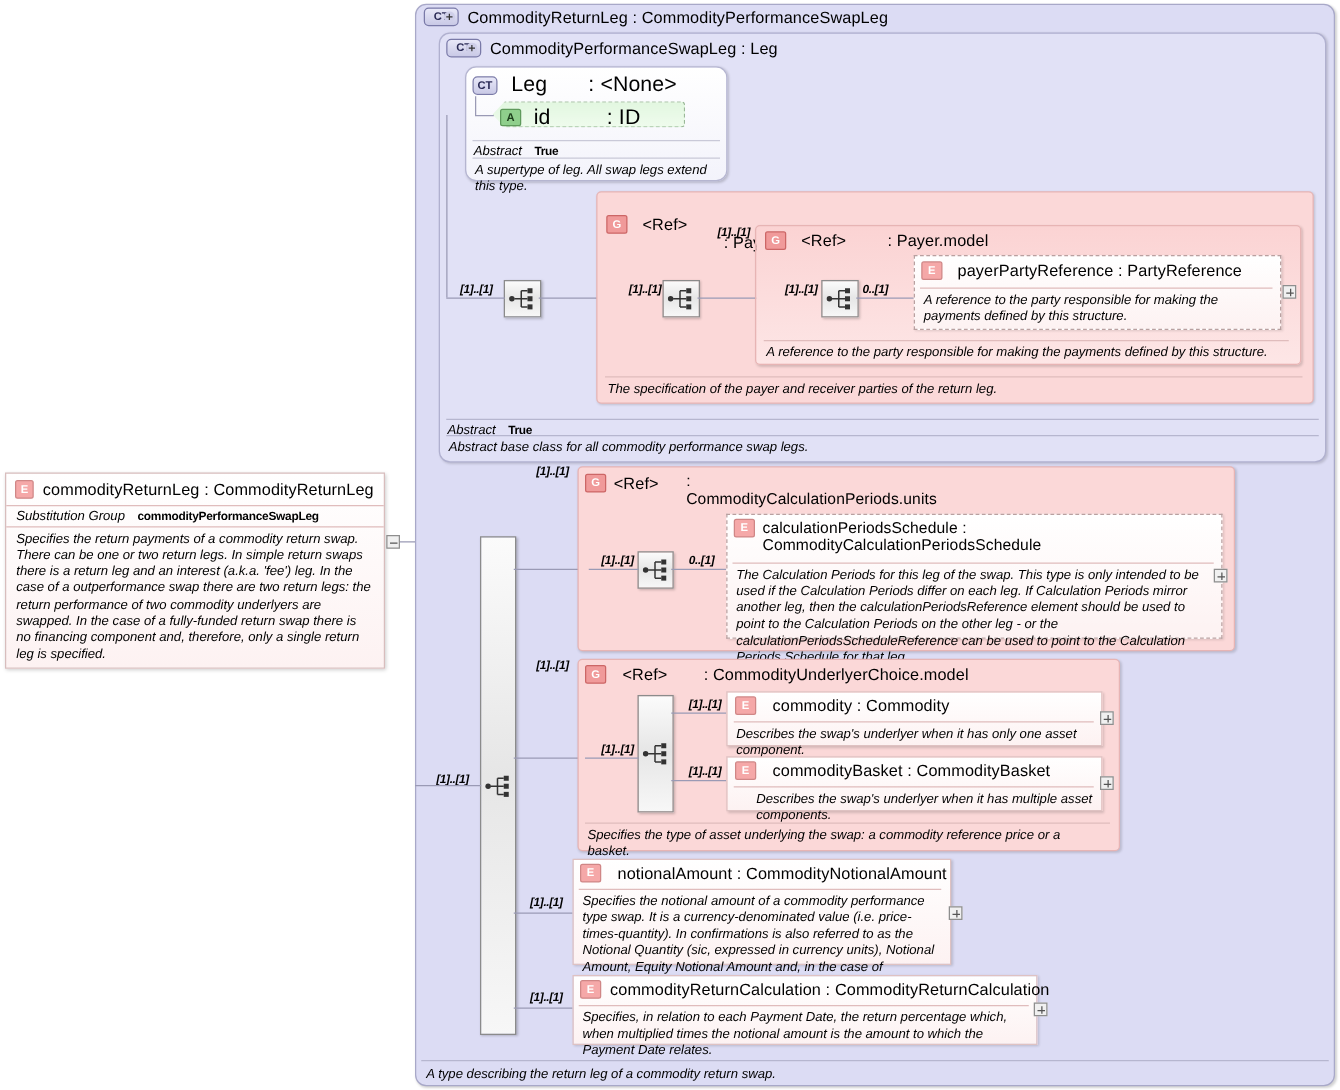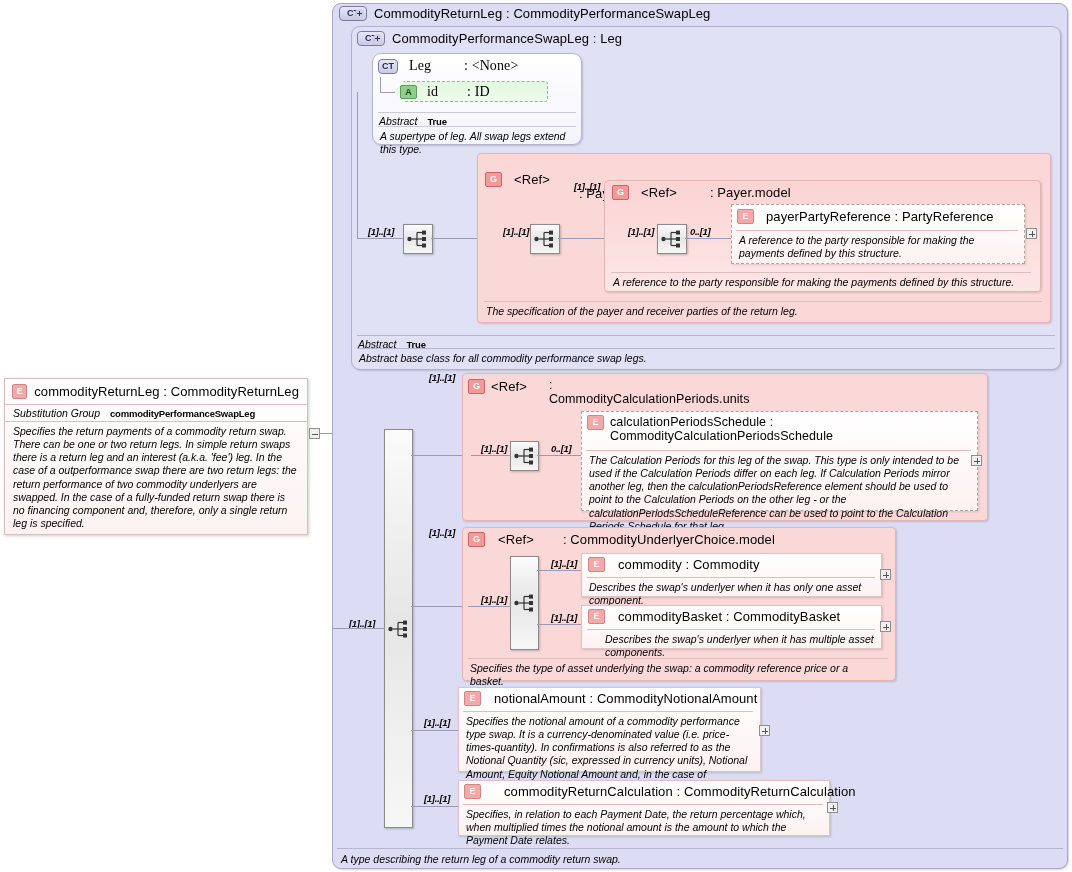--- a/index.html
+++ b/index.html
@@ -57,21 +57,21 @@
   }
   .attr-box{
     background:linear-gradient(180deg,#e2f7e0 0%,#eefbec 100%);
     border:1px dashed #9ab898;
     border-radius:3px;
   }
 
   
   .hdr{display:flex;align-items:center;gap:7px;}
   .title-txt{font-size:13px;letter-spacing:.1px;white-space:nowrap;}
-  .title-txt.small{font-size:14px;font-family:Liberation Serif, serif;}
+  .title-txt.small{font-size:17px;}
   .title-wrap{font-size:12.5px;letter-spacing:.1px;}
 
   
   .badge{
     display:inline-flex;align-items:center;justify-content:center;
     font-size:9px;font-weight:bold;line-height:1;
     box-sizing:border-box;
   }
   .b-ct{
     width:28px;height:15px;
@@ -202,21 +202,21 @@
   <span class="badge b-ct-plain">CT</span>
   <span class="title-txt small" style="margin-left:4px;">Leg</span>
   <span class="title-txt small" style="margin-left:26px;">: &lt;None&gt;</span>
 </div>
 
 <div class="abs attr-box" style="left:394px;top:81px;width:154px;height:21px;border-radius:3px 3px 3px 3px;clip-path:polygon(10px 0,100% 0,100% 100%,10px 100%,0 50%);">
 </div>
 <div class="abs hdr" style="left:400px;top:84px;">
   <span class="badge b-a">A</span>
   <span class="title-txt small" style="margin-left:3px;">id</span>
-  <span class="title-txt small" style="margin-left:22px;">: ID</span>
+  <span class="title-txt small" style="margin-left:38px;">: ID</span>
 </div>
 
 <div class="ln ln-h" style="left:380px;top:92px;width:15px;"></div>
 <div class="ln ln-v" style="left:380px;top:77px;height:15px;"></div>
 
 <div class="abs" style="left:378px;top:112px;width:198px;border-top:1px solid #c9c9d8;"></div>
 <div class="abs meta-row" style="left:371px;top:113px;">
   <span class="meta-label">Abstract</span>
   <span class="meta-val">True</span>
 </div>
@@ -421,18 +421,18 @@
   <span class="title-txt" style="margin-left:6px;">notionalAmount : CommodityNotionalAmount</span>
 </div>
 <div class="abs" style="left:463px;top:711px;width:290px;border-top:1px solid #e0bcbc;"></div>
 <div class="abs desc" style="left:458px;top:712px;width:302px;">Specifies the notional amount of a commodity performance type swap. It is a currency-denominated value (i.e. price-times-quantity). In confirmations is also referred to as the Notional Quantity (sic, expressed in currency units), Notional Amount, Equity Notional Amount and, in the case of reinvesting swaps, Initial Notional Amount.</div>
 <div class="card" style="left:424px;top:717px;">[1]..[1]</div>
 <div class="exp plus" style="left:759px;top:725px;"></div>
 
 <div class="abs el-box" style="left:458px;top:780px;width:372px;height:56px;"></div>
 <div class="abs hdr" style="left:464px;top:784px;">
   <span class="badge b-e">E</span>
-  <span class="title-txt" style="margin-left:16px;">commodityReturnCalculation : CommodityReturnCalculation</span>
+  <span class="title-txt" style="margin-left:0;">commodityReturnCalculation : CommodityReturnCalculation</span>
 </div>
 <div class="abs" style="left:463px;top:804px;width:360px;border-top:1px solid #e0bcbc;"></div>
 <div class="abs desc" style="left:458px;top:805px;width:372px;">Specifies, in relation to each Payment Date, the return percentage which, when multiplied times the notional amount is the amount to which the Payment Date relates.</div>
 <div class="card" style="left:424px;top:793px;">[1]..[1]</div>
 <div class="exp plus" style="left:827px;top:802px;"></div>
 
 </body></html>

